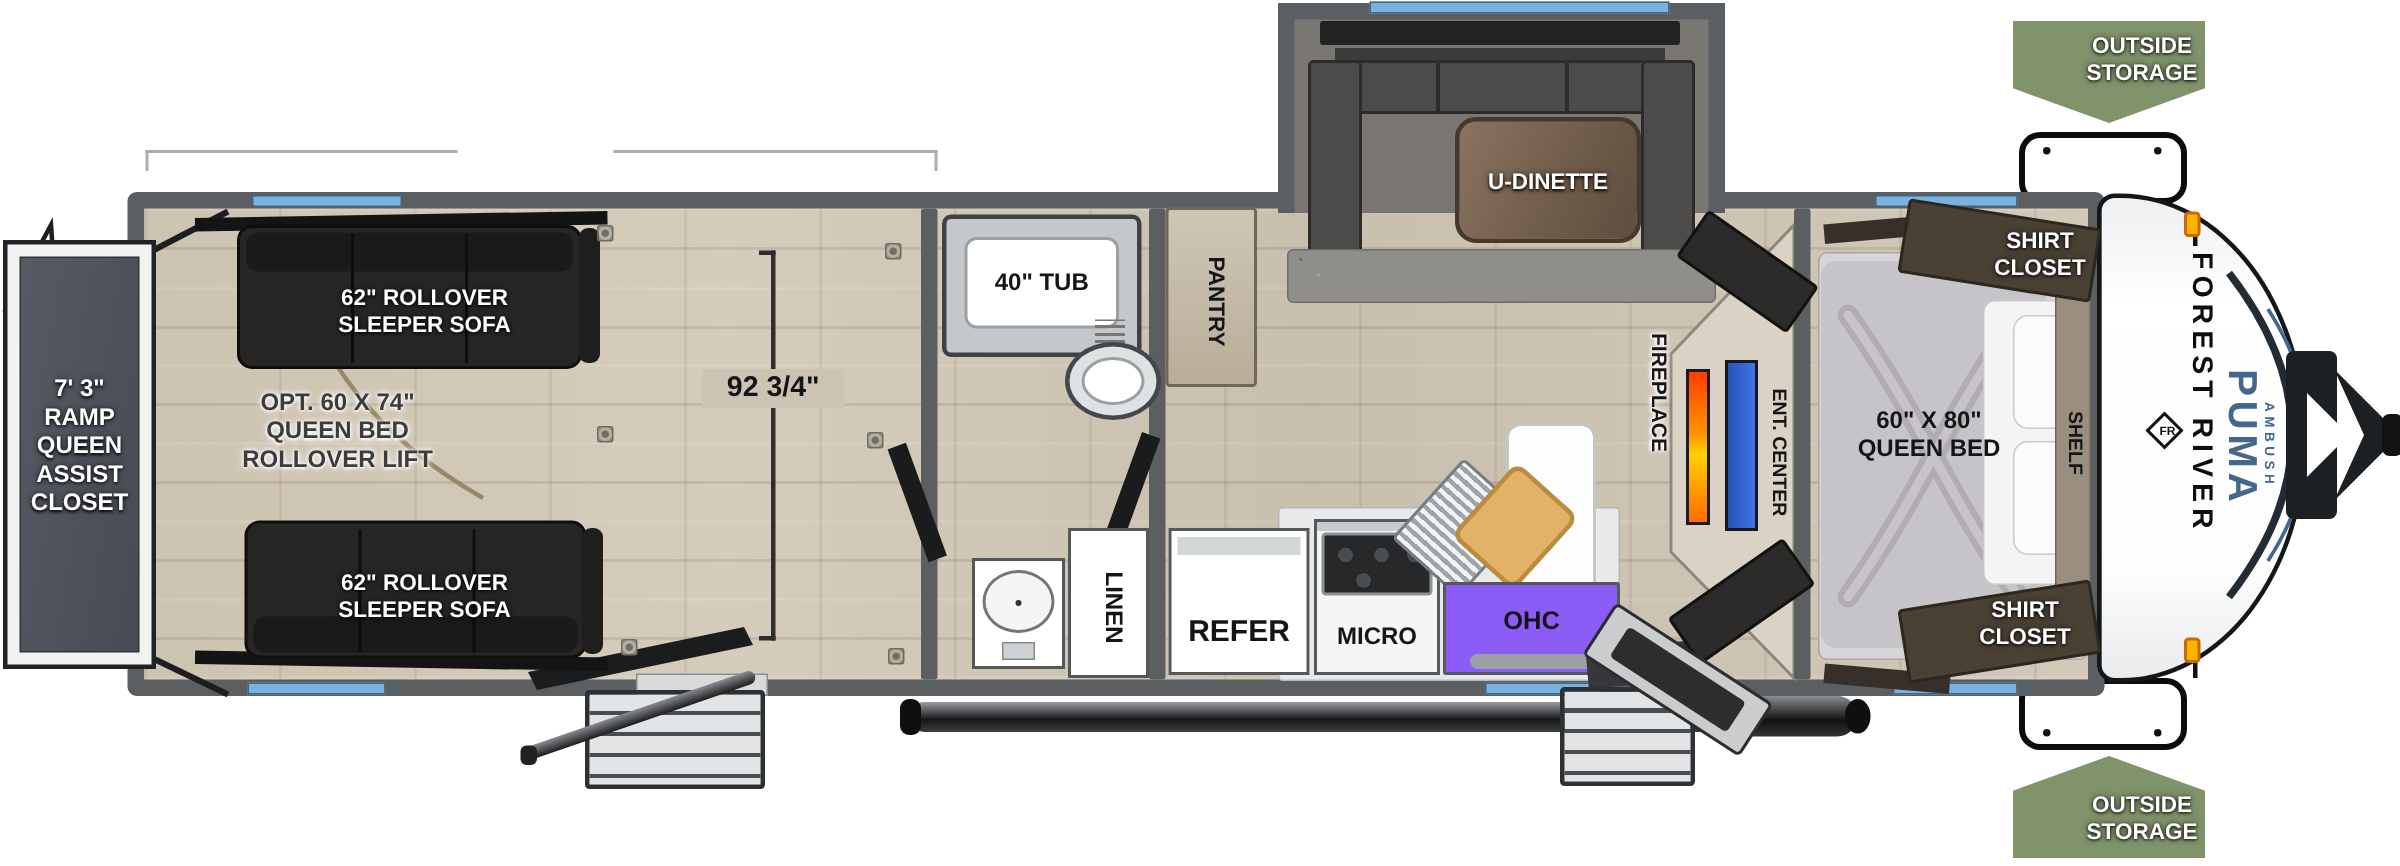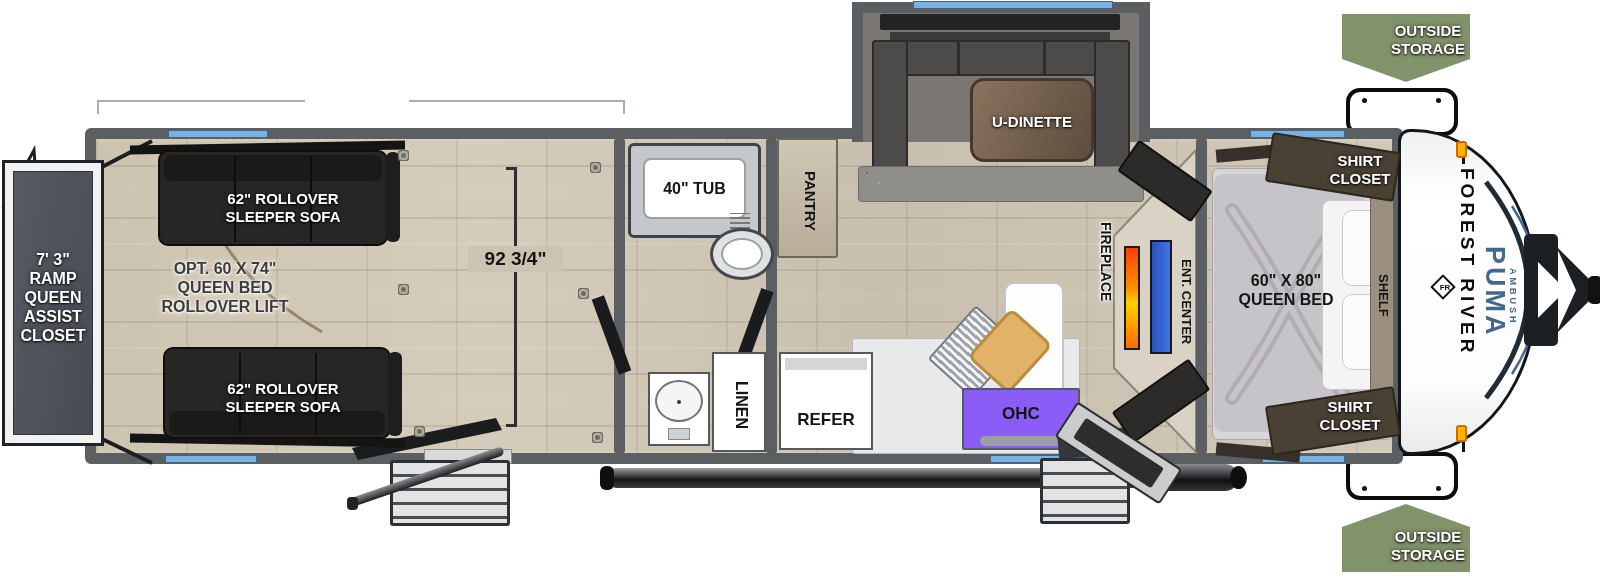--- a/index.html
+++ b/index.html
@@ -174,21 +174,30 @@
     <div class="abs vtx lbl" style="left:16px;top:12px;width:20px;height:78px;font-size:16px;">LINEN</div>
   </div>
 
   <div class="abs" style="left:777px;top:138px;width:61px;height:120px;background:linear-gradient(180deg,#cfc6b6,#b9ad99);border:2px solid #6f675a;border-radius:3px;">
     <div class="abs vtx lbl" style="left:20px;top:18px;width:20px;height:86px;font-size:15px;">PANTRY</div>
   </div>
 
   <div class="abs" style="left:852px;top:338px;width:228px;height:116px;background:#e8e9ea;border:1px solid #b5b8ba;border-radius:3px;"></div>
   <div class="abs" style="left:779px;top:352px;width:94px;height:98px;background:#fff;border:2px solid #56595b;">
     <div class="abs" style="left:4px;top:4px;right:4px;height:12px;background:#d3d6d7;"></div>
-    <div class="abs lbl" style="left:0;top:56px;width:100%;font-size:17px;">REFER</div>
+    <div class="abs lbl" style="left:0;top:56px;width:100%;font-size:20px;">REFER</div>
+  </div>
+  <div class="abs" style="left:876px;top:346px;width:84px;height:104px;background:#f5f5f6;border:2px solid #56595b;">
+    <div class="abs" style="left:0;top:0;width:100%;height:6px;background:#c8cbcd;"></div>
+    <div class="abs" style="left:3px;top:7px;width:74px;height:42px;border:2px solid #8d9194;border-radius:3px;
+      background:radial-gradient(circle 8px at 14px 13px, #4a4d4f 60%, transparent 61%),
+                 radial-gradient(circle 8px at 38px 13px, #4a4d4f 60%, transparent 61%),
+                 radial-gradient(circle 8px at 60px 13px, #4a4d4f 60%, transparent 61%),
+                 radial-gradient(circle 8px at 26px 30px, #4a4d4f 60%, transparent 61%), #26282a;"></div>
+    <div class="abs lbl" style="left:0;top:68px;width:100%;font-size:16px;">MICRO</div>
   </div>
   <div class="abs" style="left:1004px;top:282px;width:60px;height:118px;background:#fdfdfd;border:2px solid #c3c6c8;border-radius:10px;"></div>
   <div class="abs" style="left:944px;top:316px;width:60px;height:72px;transform:rotate(42deg);background:repeating-linear-gradient(0deg,#f2f3f4 0 3px,#9fa4a8 3px 6px);border:2px solid #777c80;border-radius:4px;"></div>
   <div class="abs" style="left:982px;top:318px;width:56px;height:66px;transform:rotate(42deg);background:#e2b269;border:3px solid #bb8b3e;border-radius:8px;"></div>
   <div class="abs" style="left:962px;top:388px;width:118px;height:62px;background:#8b5cf6;border:2px solid #56595b;border-radius:2px;">
     <div class="abs lbl" style="left:0;top:14px;width:100%;font-size:17px;">OHC</div>
     <div class="abs" style="left:16px;top:46px;width:85px;height:10px;background:#9aa0a4;border-radius:5px;"></div>
   </div>
   <div class="abs" style="left:1058px;top:430px;width:72px;height:26px;background:#35373a;transform:rotate(-5deg);"></div>
 

